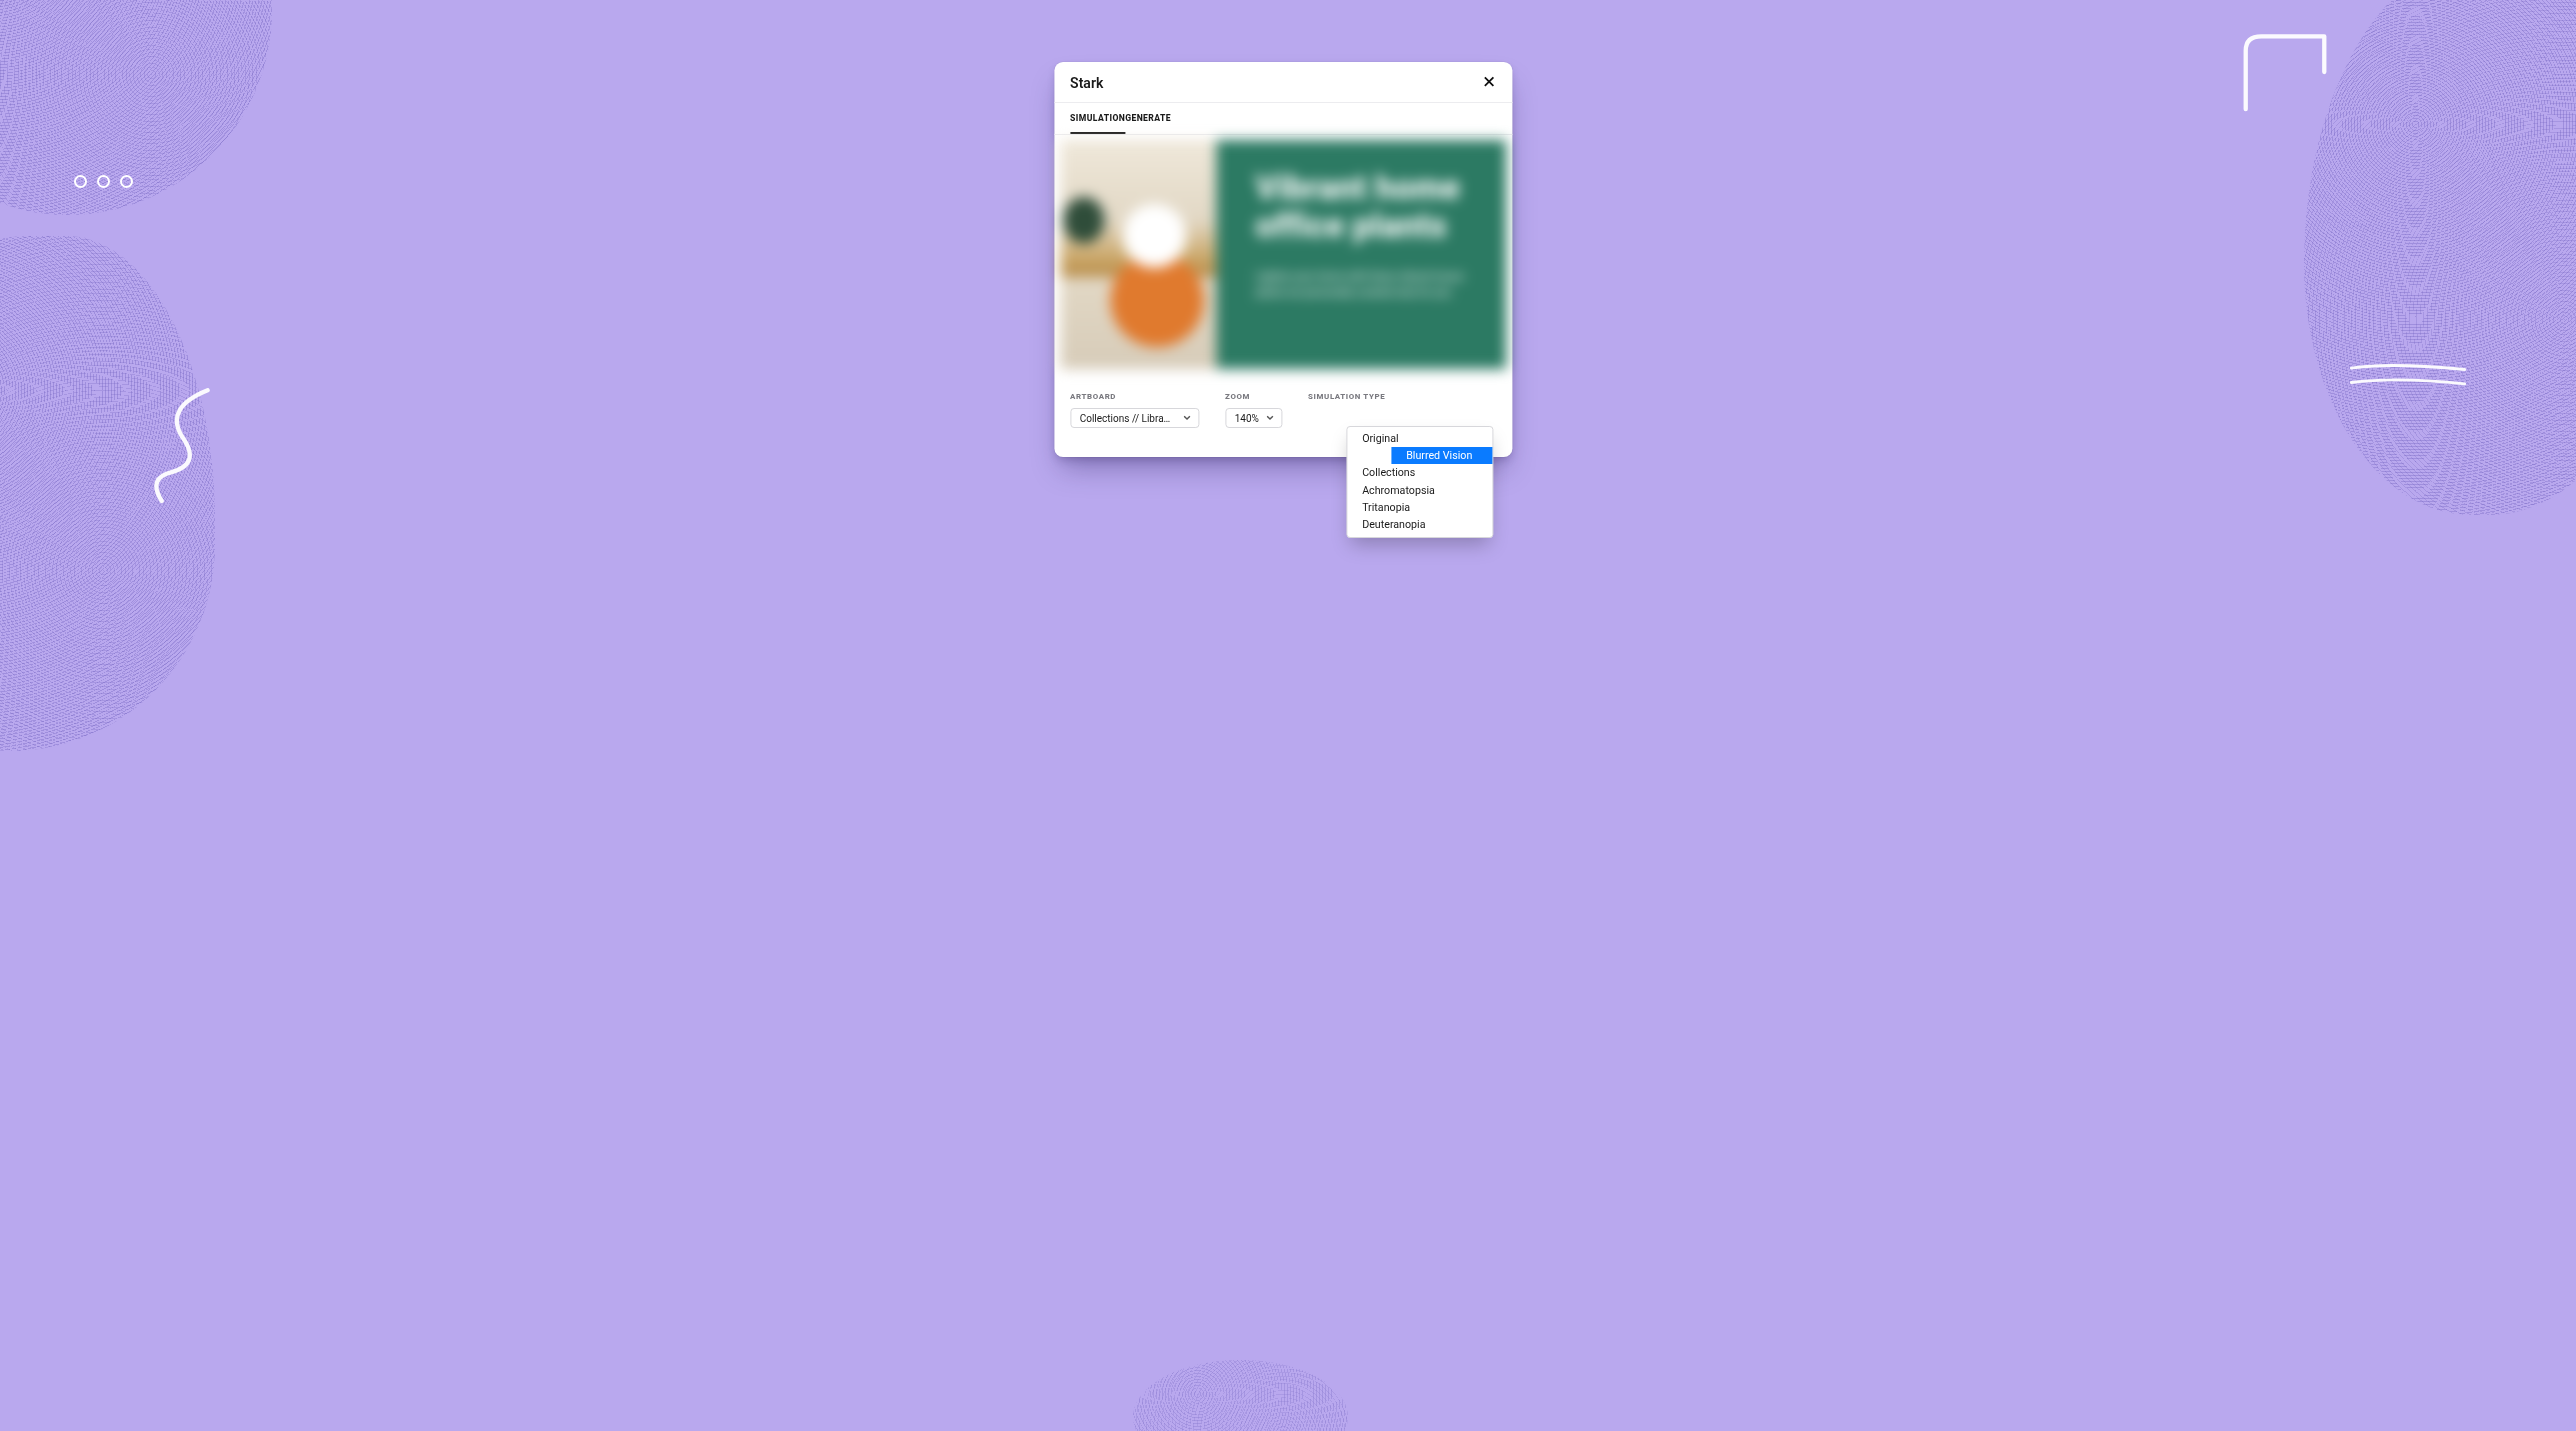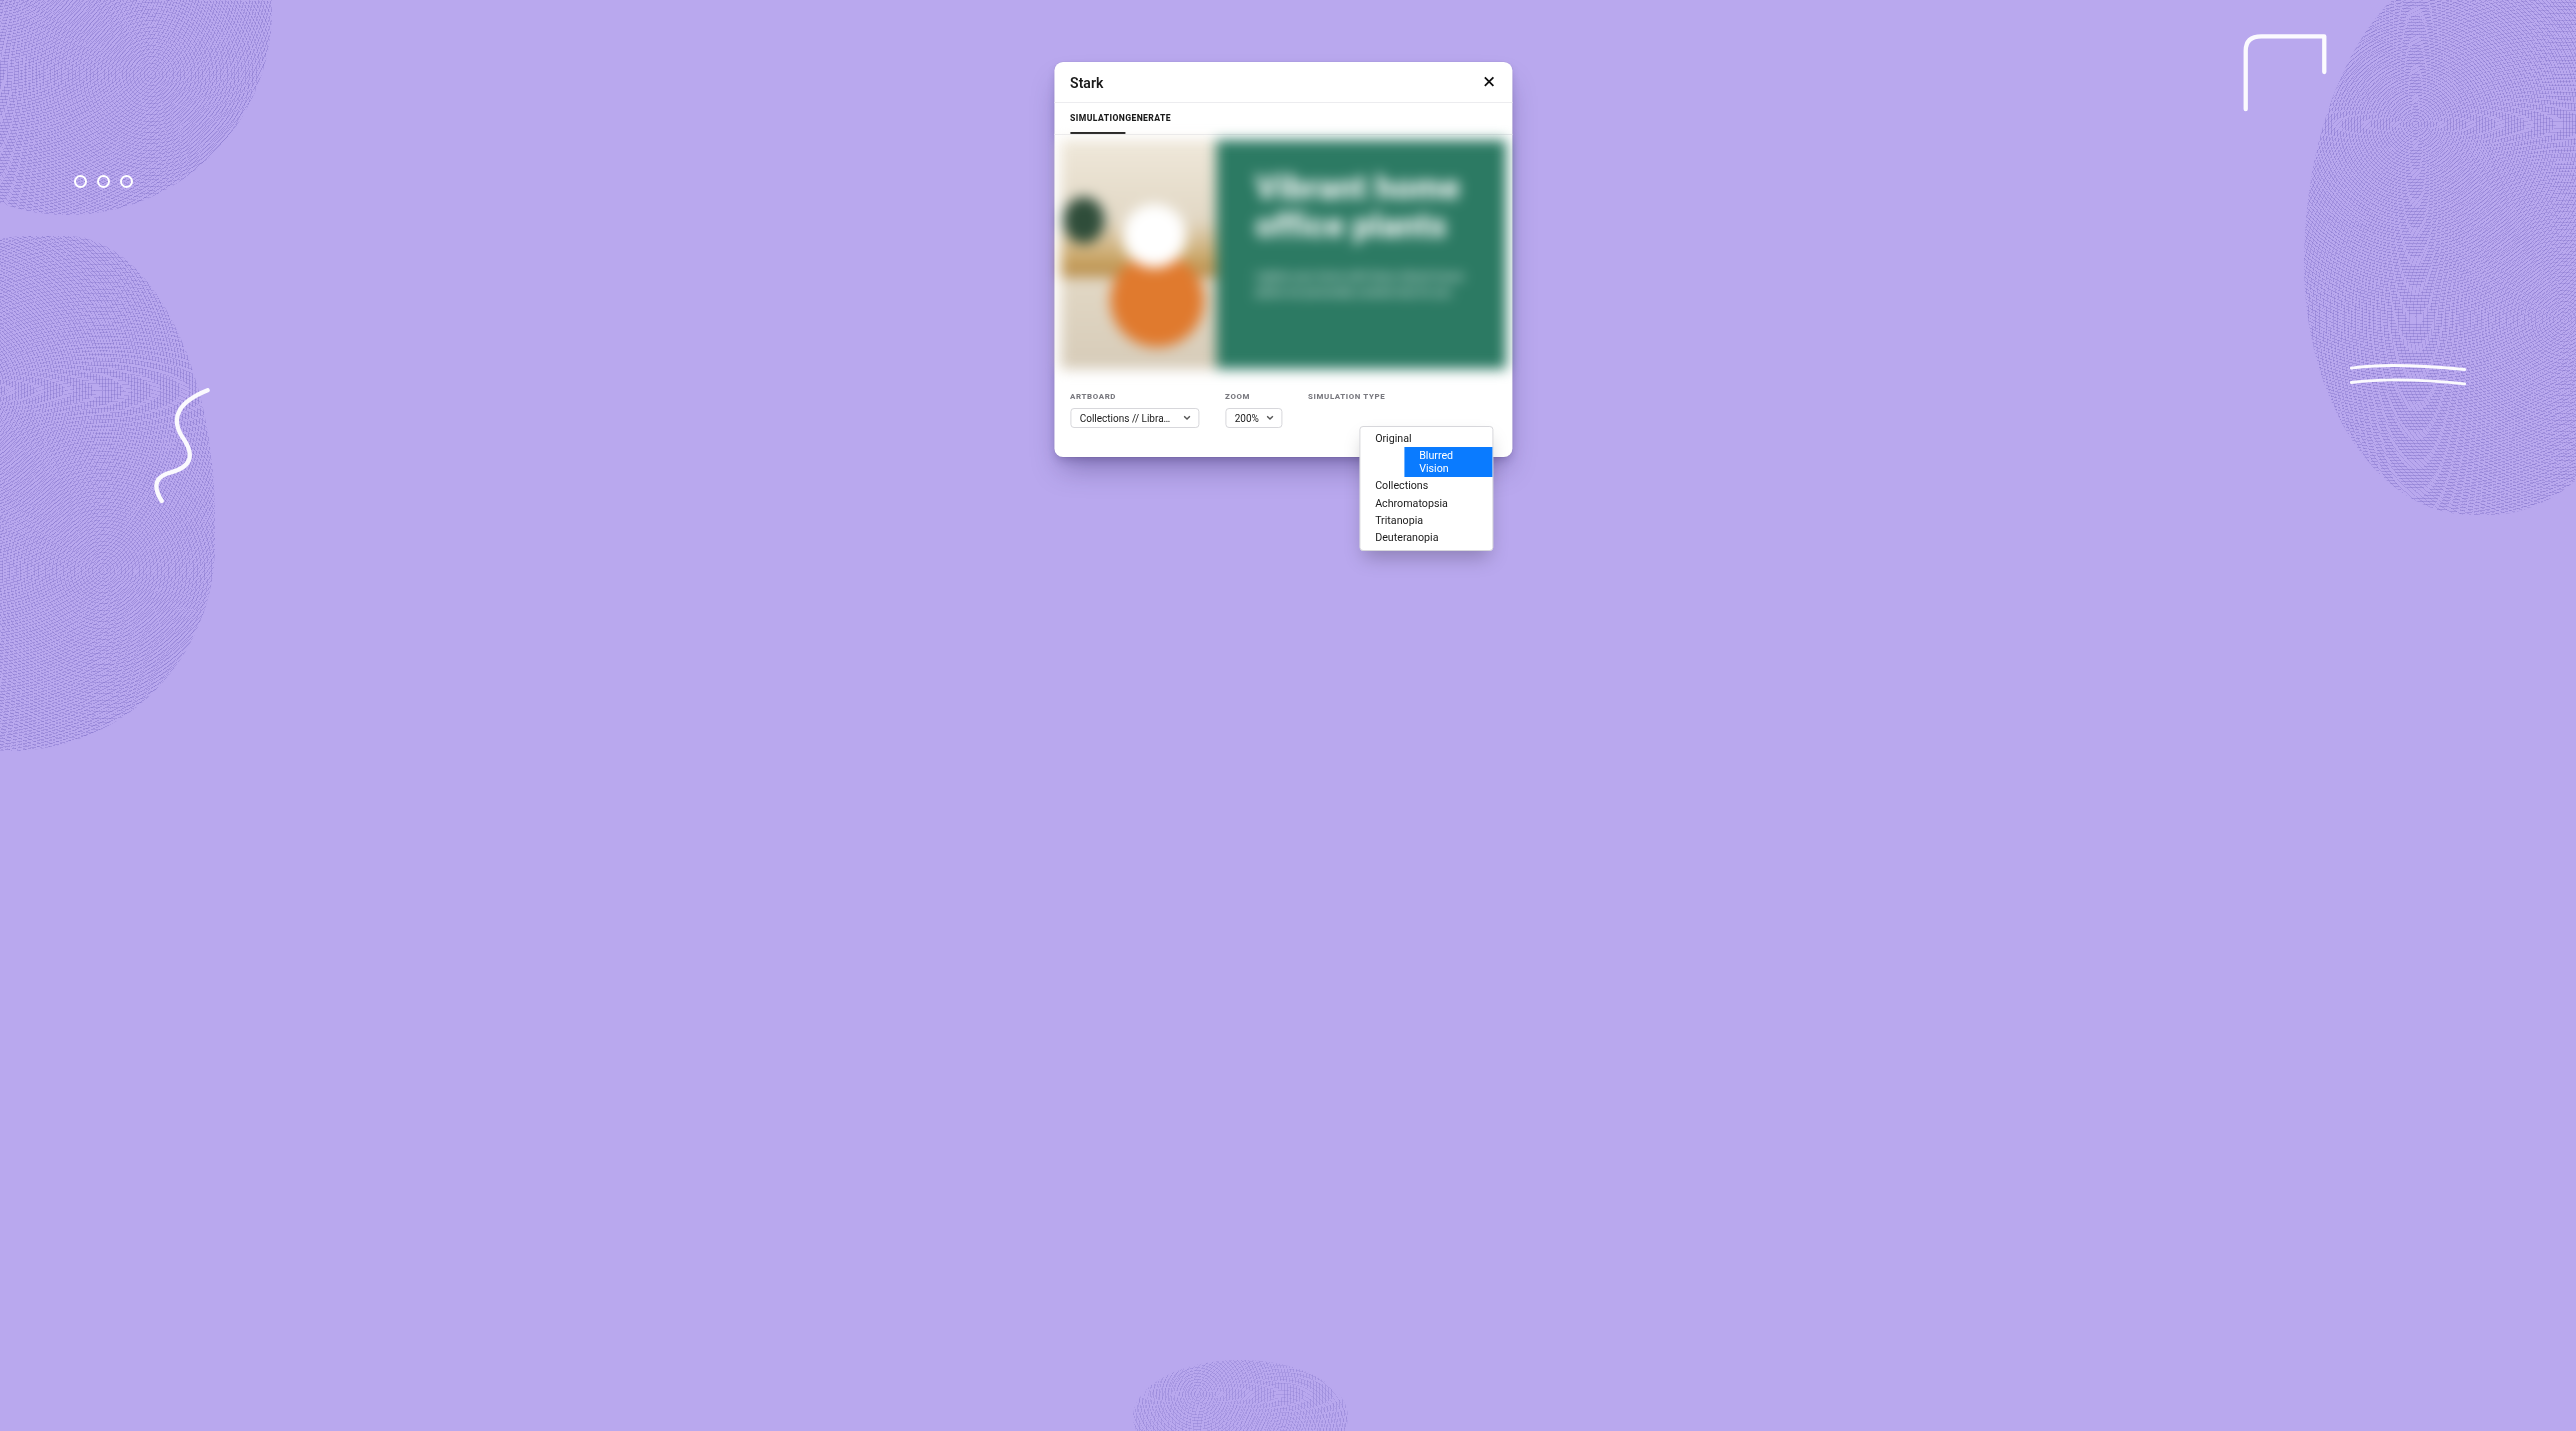--- a/index.html
+++ b/index.html
@@ -113,21 +113,21 @@
     font-size:10px; color:#1a1a1a; background:#fff; cursor:pointer;
     white-space:nowrap; overflow:hidden; text-overflow:ellipsis;
   }
   .select .caret { margin-left:5.7px; }
   .caret svg { width:7.2px; height:7.2px; stroke:#555; stroke-width:2; fill:none; }
 
   
   .dropdown {
     position:absolute;
     top: 34px; right: 2.9px;
-    width: 134px;
+    width: 147px;
     background:#fff;
     border:0.7px solid #d7d7db;
     border-radius:3.6px;
     box-shadow: 0 10px 18.6px -4.3px rgba(0,0,0,.25);
     padding: 2.9px 0 4.3px;
     z-index: 5;
   }
   .dd-item {
     padding: 2.1px 14.3px;
     font-size:10.7px; color:#1a1a1a;
@@ -199,21 +199,21 @@
           <svg viewBox="0 0 10 10">
               <path d="M1 3 L5 7 L9 3"></path>
             </svg>
         </span>
       </div>
     </div>
 
     <div>
       <div class="ctl-label">ZOOM</div>
       <div class="select">
-        <span>200%</span>
+        <span>140%</span>
         <span class="caret">
           <svg viewBox="0 0 10 10">
               <path d="M1 3 L5 7 L9 3"></path>
             </svg>
         </span>
       </div>
     </div>
 
     <div style="position:relative">
       <div class="ctl-label">SIMULATION TYPE</div>

